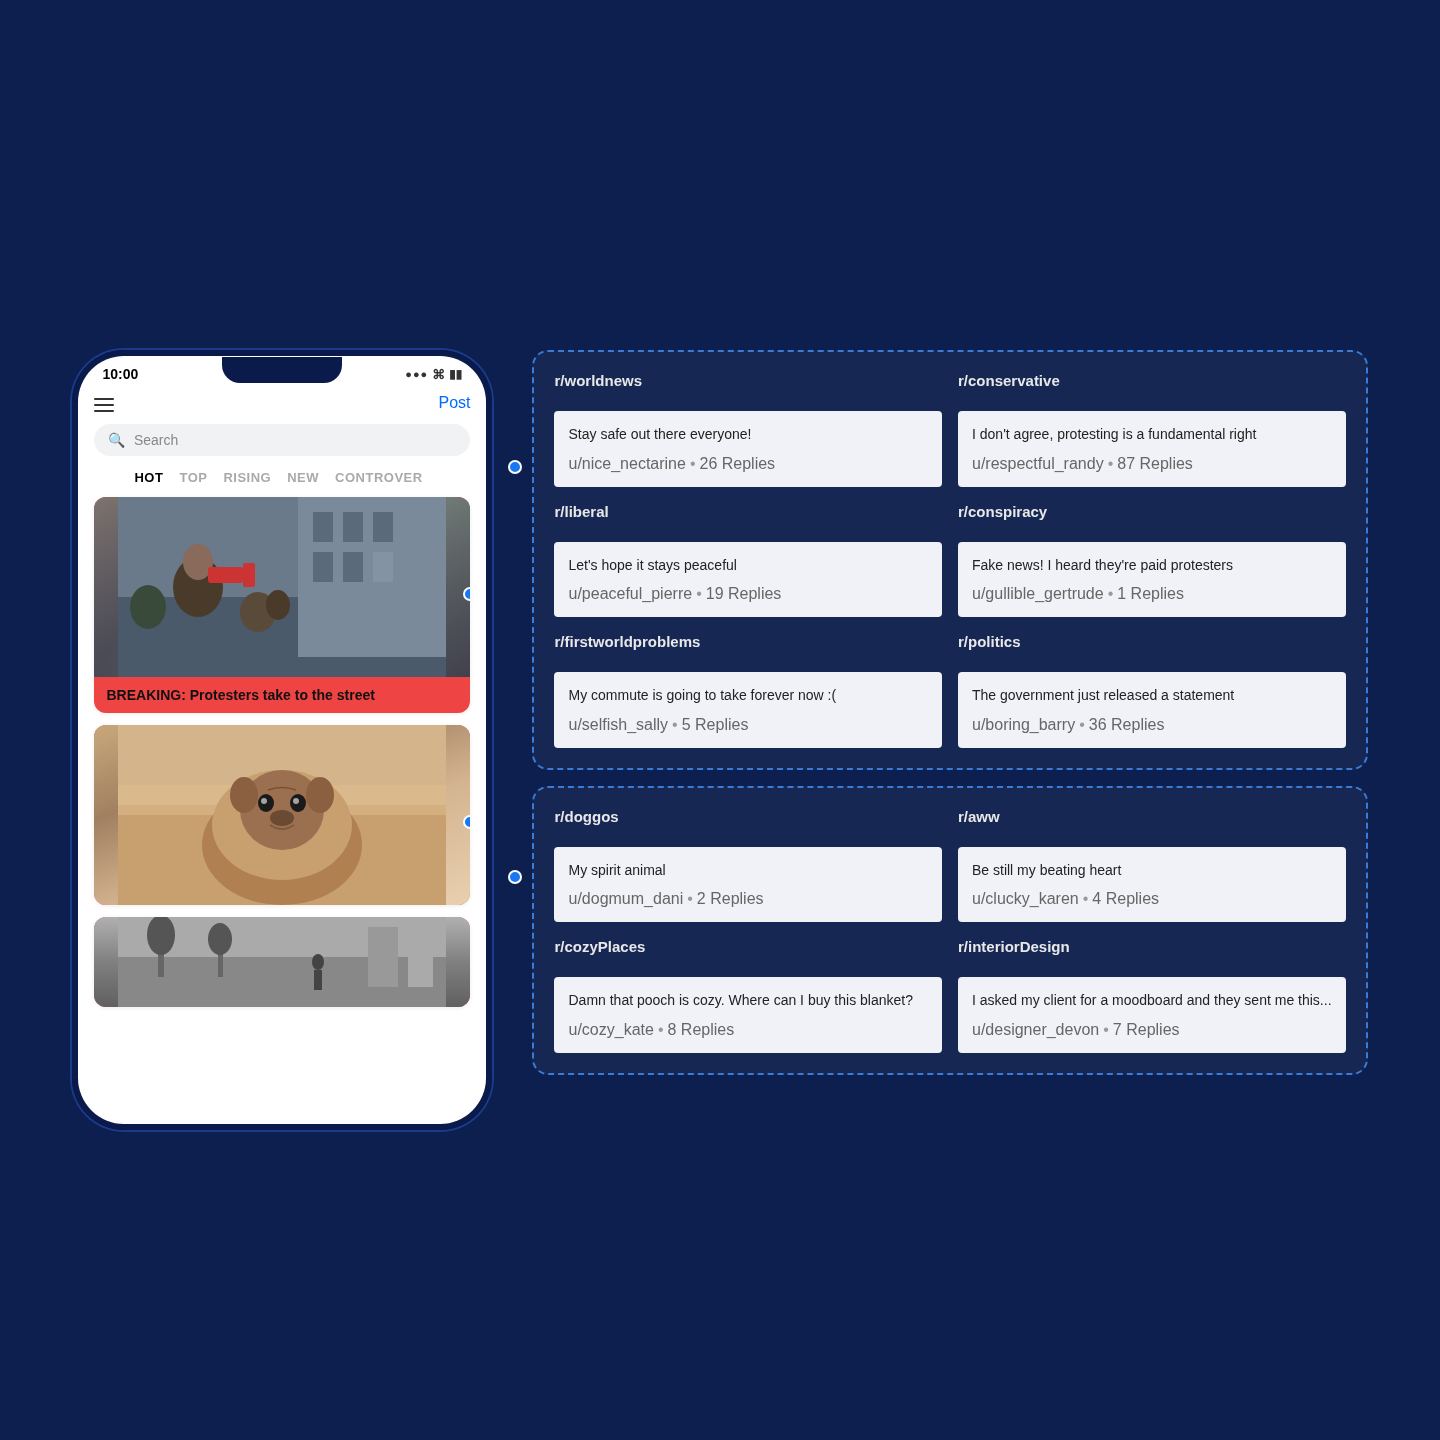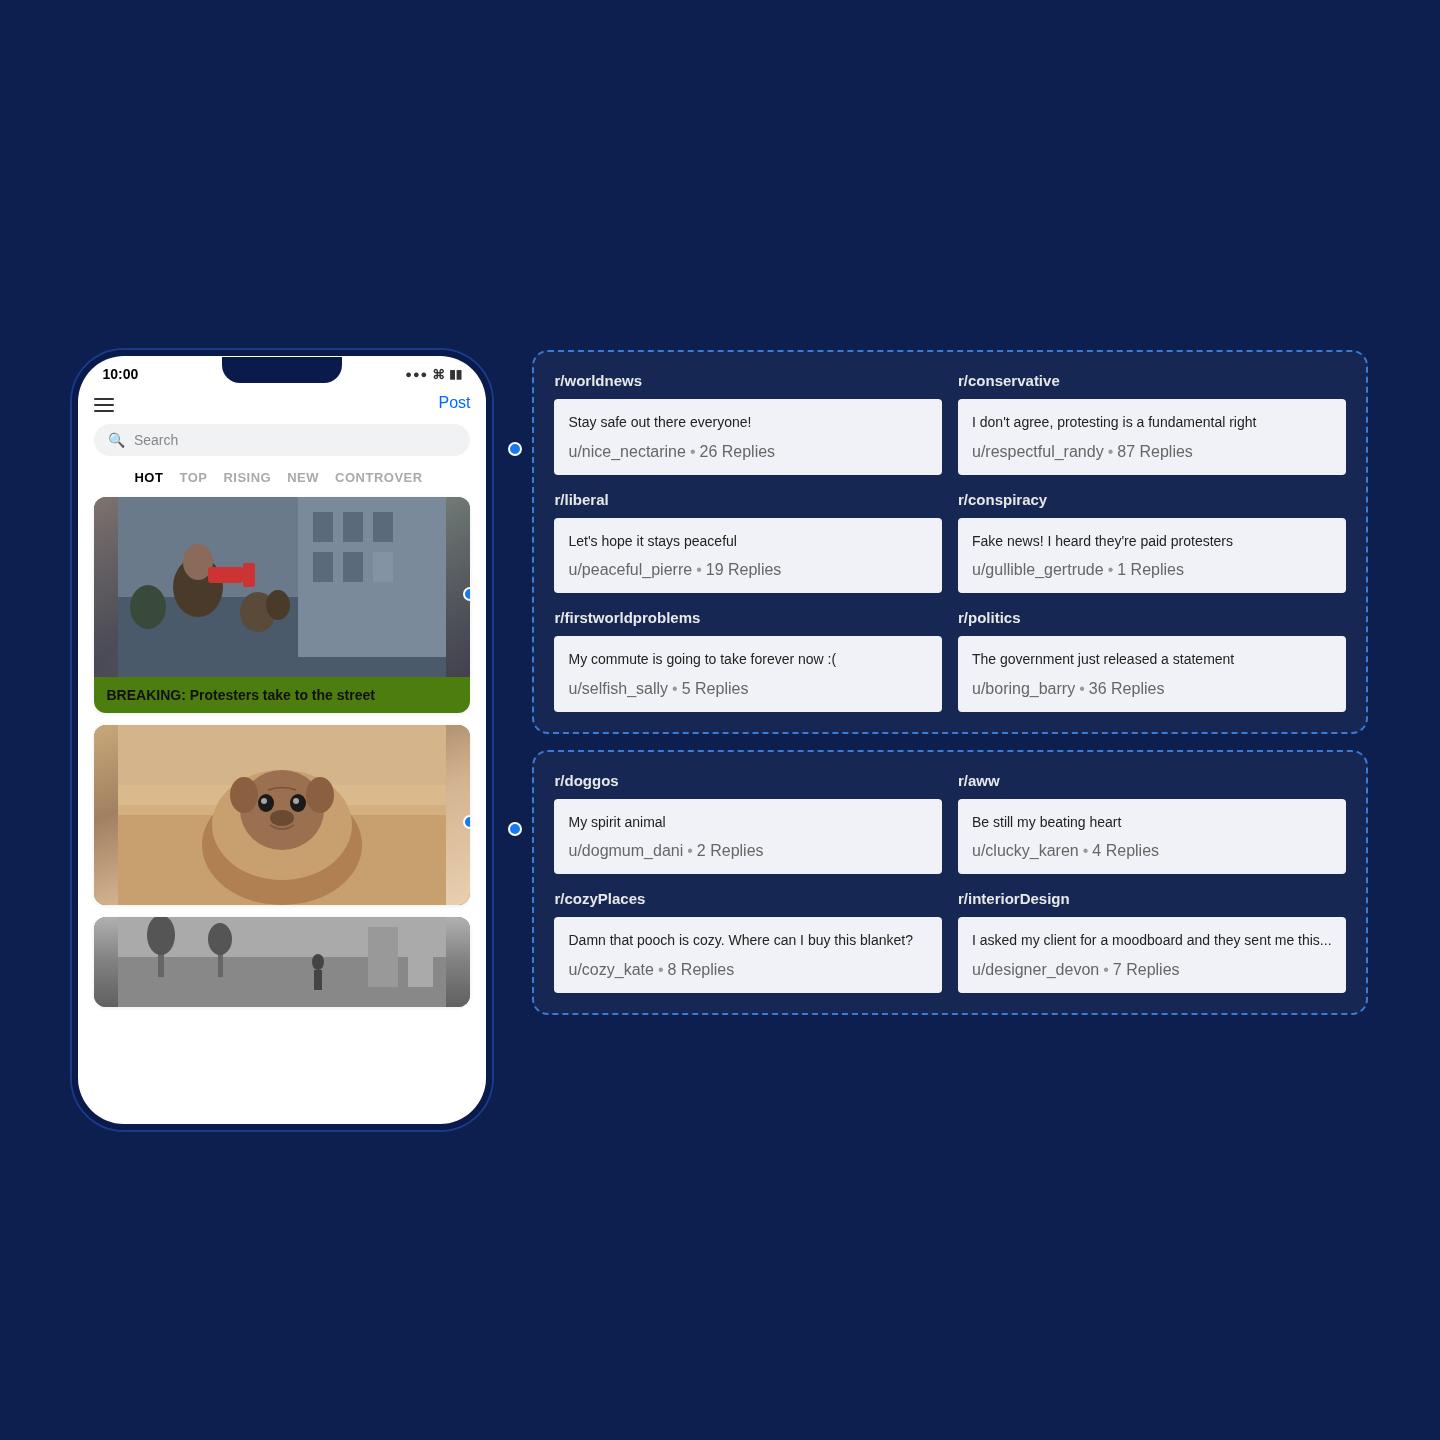--- a/index.html
+++ b/index.html
@@ -157,21 +157,21 @@
       font-weight: 700;
       color: #aaa;
       letter-spacing: 0.5px;
     }
 
     .filter-tab.active {
       color: #000;
     }
 
     .post-card {
-      background: #4d7c0f;
+      background: #ef4444;
       border-radius: 12px;
       overflow: hidden;
       margin-bottom: 12px;
       box-shadow: 0 1px 4px rgba(0,0,0,0.08);
       position: relative;
     }
 
     
     .protesters-img {
       width: 100%;
@@ -250,21 +250,21 @@
 
     .panel-grid {
       display: grid;
       grid-template-columns: 1fr 1fr;
       gap: 16px;
     }
 
     .subreddit-column {
       display: flex;
       flex-direction: column;
-      gap: 4px;
+      gap: 16px;
       justify-content: flex-end;
     }
 
     .subreddit-name {
       font-size: 15px;
       font-weight: 700;
       color: #e8e8e8;
       margin-bottom: 6px;
     }
 

